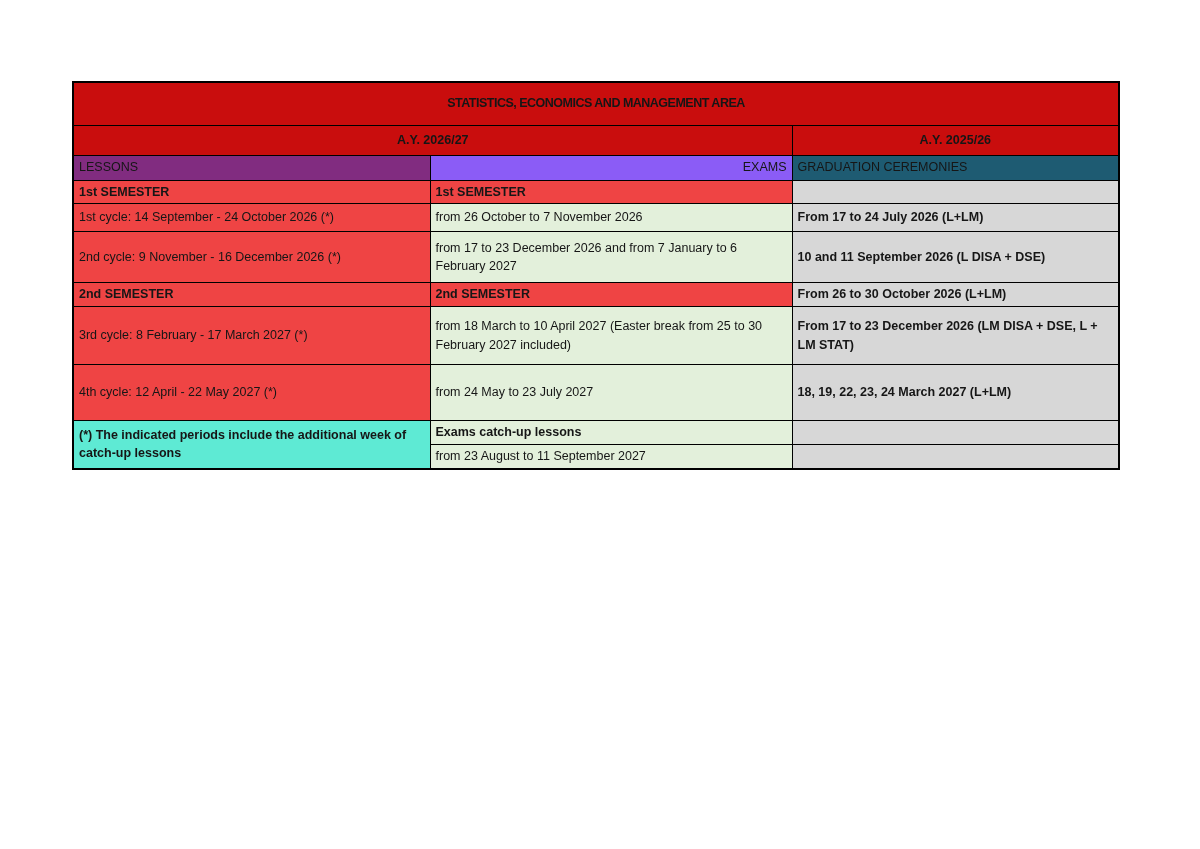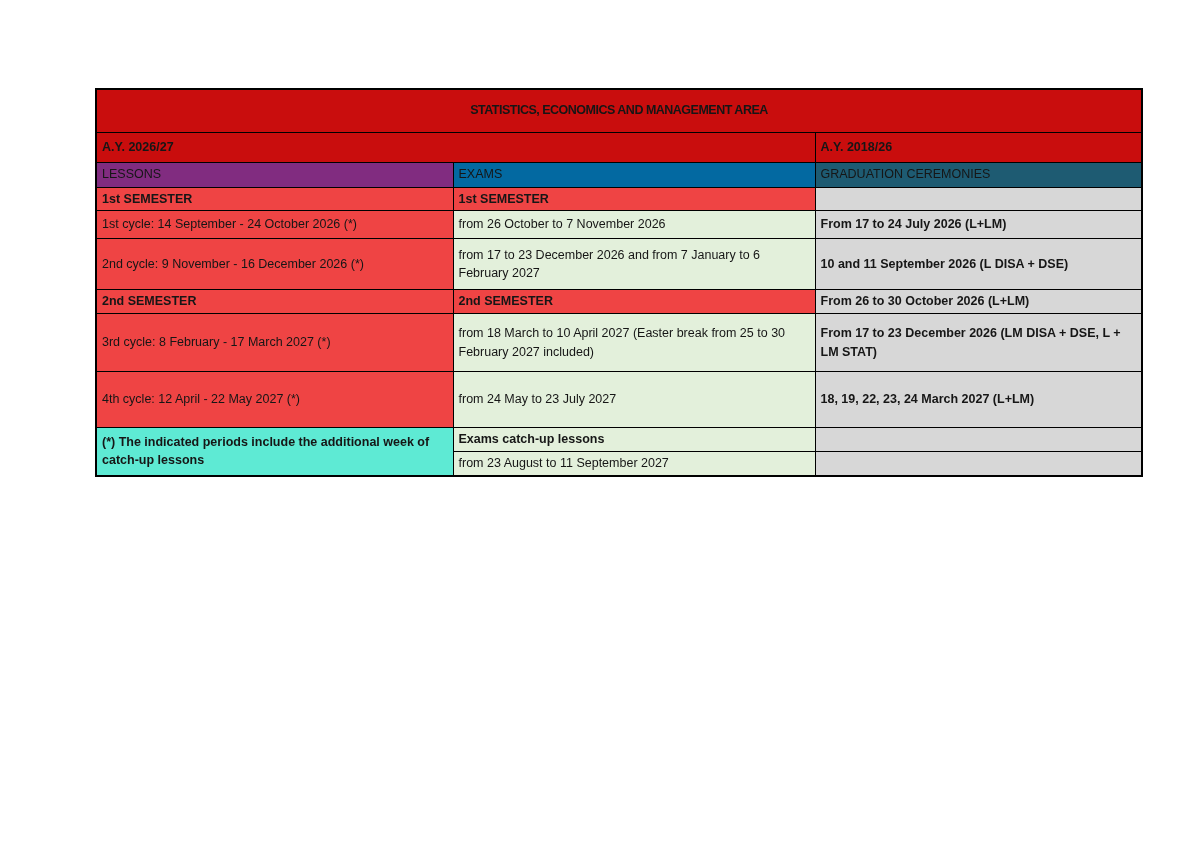--- a/index.html
+++ b/index.html
@@ -14,26 +14,25 @@
   .page {
     position: relative;
     width: 1200px;
     height: 849px;
     background: #ffffff;
     overflow: hidden;
   }
   table.calendar {
     position: absolute;
     left: 72px;
-    top: 88px;
+    top: 81px;
     width: 1046px;
     border-collapse: collapse;
     table-layout: fixed;
     border: 2px solid #000000;
-    margin-left: 23px;
   }
   table.calendar td {
     border: 1px solid #000000;
     padding: 2px 5px;
     vertical-align: middle;
     font-size: 12.5px;
     line-height: 1.5;
     color: #161616;
     overflow: hidden;
   }
@@ -44,32 +43,33 @@
     font-weight: bold;
     font-size: 26px;
     text-align: center;
     letter-spacing: -0.5px;
   }
   td.ay-cell {
     background: #C90D0D;
     color: #ffffff;
     font-weight: bold;
     font-size: 17px;
+    text-align: center;
   }
   td.cat-lessons {
     background: #812C80;
     color: #ffffff;
     font-size: 15px;
     text-align: left;
   }
   td.cat-exams {
-    background: #0369a1;
+    background: #8b5cf6;
     color: #ffffff;
     font-size: 15px;
-    text-align: left;
+    text-align: right;
   }
   td.cat-grad {
     background: #1E5B72;
     color: #ffffff;
     font-size: 15px;
     text-align: left;
   }
   
   td.blue   { background: #ef4444; }
   td.green  { background: #E3F0DB; }
@@ -95,21 +95,21 @@
       <col style="width:327px">
     </colgroup>
 
     <tbody>
         <tr style="height:43px">
       <td colspan="3" class="title-cell">STATISTICS, ECONOMICS AND MANAGEMENT AREA</td>
     </tr>
 
     <tr style="height:30px">
       <td colspan="2" class="ay-cell">A.Y. 2026/27</td>
-      <td class="ay-cell">A.Y. 2018/26</td>
+      <td class="ay-cell">A.Y. 2025/26</td>
     </tr>
 
     <tr style="height:25px">
       <td class="cat-lessons">LESSONS</td>
       <td class="cat-exams">EXAMS</td>
       <td class="cat-grad">GRADUATION CEREMONIES</td>
     </tr>
 
     <tr style="height:20px">
       <td class="blue bold">1st SEMESTER</td>

